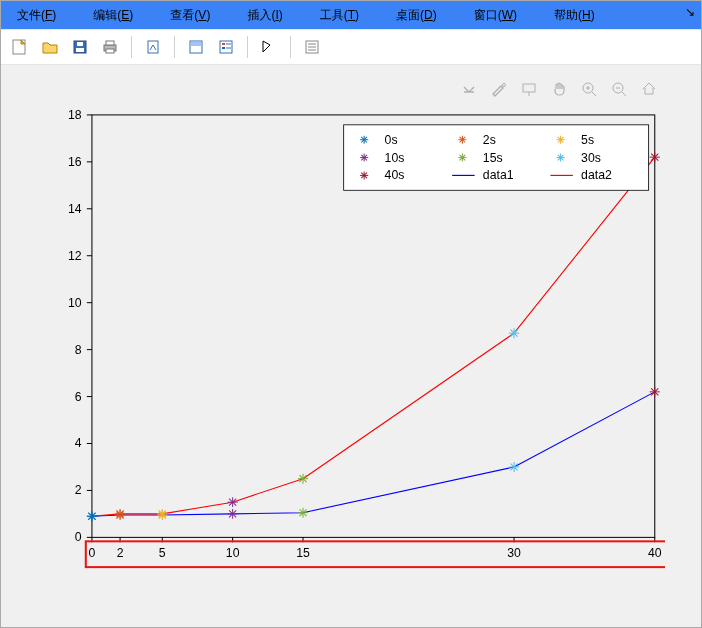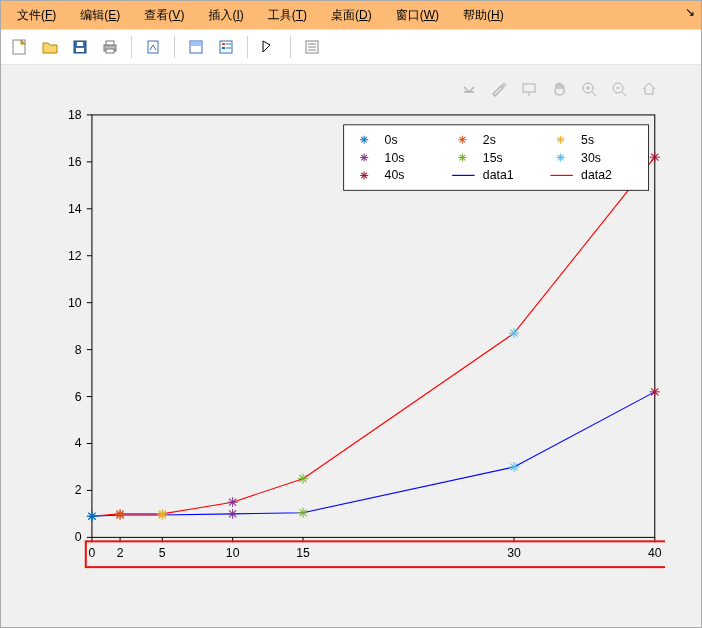--- a/index.html
+++ b/index.html
@@ -8,21 +8,21 @@
   
   .titlebar { height:30px; display:flex; align-items:center; justify-content:space-between; padding:0 2px 0 6px; background:#fff; border-bottom:1px solid #eee;}
   .titlebar-left { display:flex; align-items:center; gap:6px;}
   .titlebar-title { font-size:12px; color:#000; }
   .app-icon svg { display:block; }
   .win-controls { display:flex; }
   .win-btn { width:46px; height:30px; display:flex; align-items:center; justify-content:center; }
   .win-btn .glyph { font-size:14px; color:#000; }
 
   
-  .menubar { height:24px; display:flex; align-items:center; padding:2px 6px; gap:4px; background:#fdba74; position:relative;}
+  .menubar { height:24px; display:flex; align-items:center; padding:2px 6px; gap:17px; background:#3b82f6; position:relative;}
   .menu-item { padding:3px 10px; font-size:12px; color:#000; white-space:nowrap; }
   .menu-item u { text-decoration:underline; }
   .menu-arrow { position:absolute; right:6px; top:4px; font-size:12px; color:#000; }
 
   
   .toolbar { height:30px; display:flex; align-items:center; padding:2px 6px; gap:4px; background:#fff; border-top:1px solid #e5e5e5; border-bottom:1px solid #e5e5e5;}
   .tb-sep { width:1px; height:22px; background:#d0d0d0; margin:0 4px;}
   .tb-btn { width:24px; height:24px; display:flex; align-items:center; justify-content:center; border:1px solid transparent; border-radius:2px;}
   .tb-btn svg { display:block; }
 

